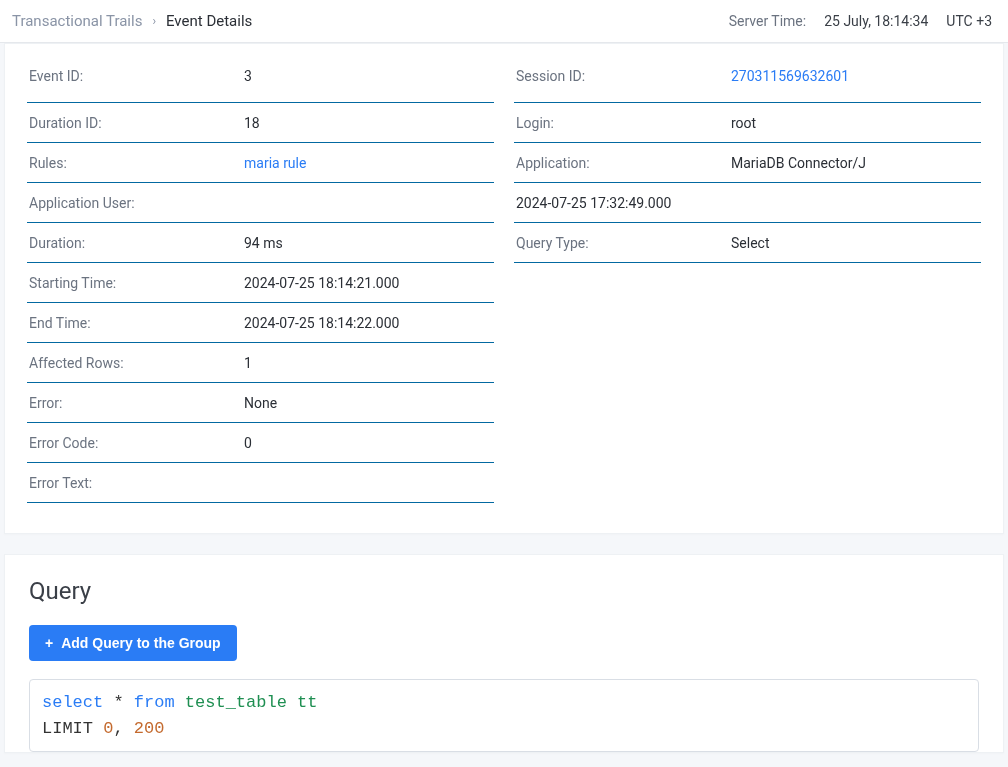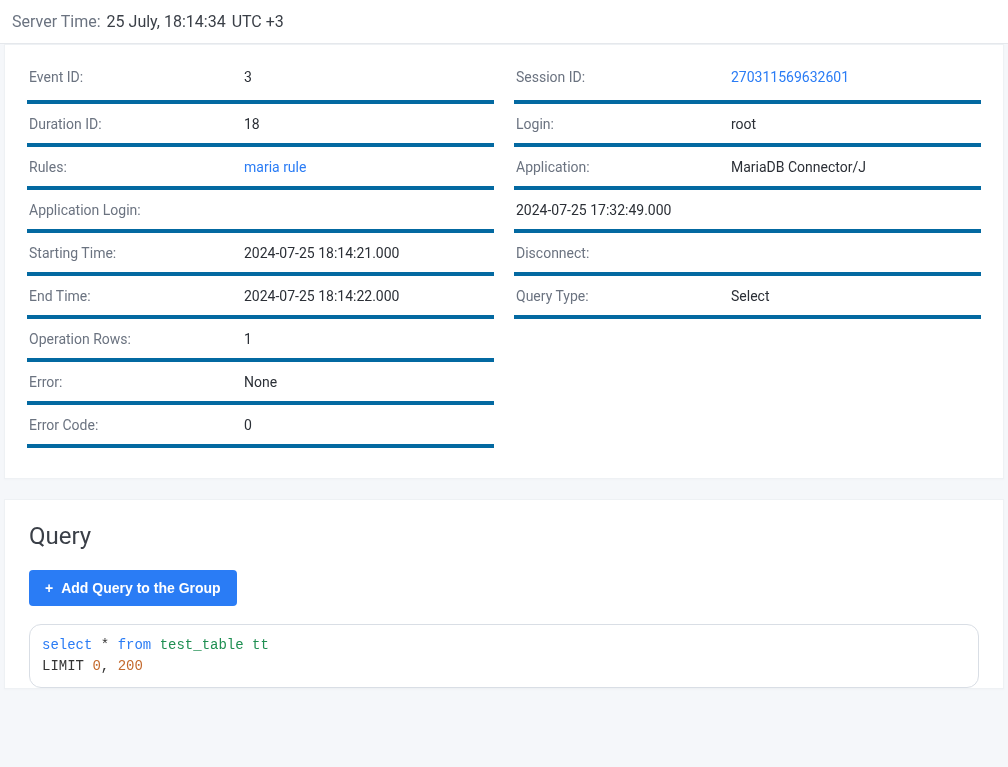--- a/index.html
+++ b/index.html
@@ -30,22 +30,22 @@
   }
   .breadcrumb .sep {
     color: #8a94a6;
     font-size: 12px;
   }
   .breadcrumb .current {
     color: #2b2f36;
   }
   .server-time {
     display: flex;
-    gap: 6px;
-    font-size: 16px;
+    gap: 18px;
+    font-size: 14px;
     color: #3a3f47;
   }
   .server-time .label {
     color: #6b7380;
   }
   .server-time .tz {
     color: #3a3f47;
   }
   .card {
     background: #fff;
@@ -59,21 +59,21 @@
   .details-grid {
     display: flex;
     gap: 20px;
   }
   .details-col {
     flex: 1;
   }
   .detail-row {
     display: flex;
     padding: 12px 0 11px 2px;
-    border-bottom: 4px solid #0369a1;
+    border-bottom: 1px solid #0369a1;
     align-items: baseline;
     min-height: 39px;
   }
   .detail-row:first-child {
     padding-top: 4px;
   }
   .detail-label {
     flex: 0 0 215px;
     color: #6b7380;
     font-size: 14px;
@@ -108,39 +108,44 @@
     align-items: center;
     gap: 8px;
     margin-bottom: 18px;
   }
   .plus-icon {
     font-size: 14px;
     font-weight: 700;
   }
   .code-block {
     border: 1px solid #d9dee5;
-    border-radius: 12px;
+    border-radius: 4px;
     padding: 10px 12px;
     font-family: "SFMono-Regular", Consolas, "Liberation Mono", Menlo, monospace;
-    font-size: 14px;
+    font-size: 17px;
     line-height: 1.5;
     color: #333;
     white-space: pre;
     background: #fff;
   }
   .kw   { color: #2a7cf5; }
   .star { color: #333; }
   .fromkw { color: #2a7cf5; }
   .ident { color: #1f8f52; }
   .num  { color: #c46a2e; }
 </style>
 </head>
 <body>
 
 <div class="topbar">
+  <div class="breadcrumb">
+    <span class="parent">Transactional Trails</span>
+    <span class="sep">›</span>
+    <span class="current">Event Details</span>
+  </div>
   <div class="server-time">
     <span class="label">Server Time:</span>
     <span>25 July, 18:14:34</span>
     <span class="tz">UTC +3</span>
   </div>
 </div>
 
 <div class="card details-card">
   <div class="details-grid">
     <div class="details-col" id="col-left">
@@ -150,63 +155,67 @@
         </div>
         <div class="detail-row">
           <div class="detail-label">Duration ID:</div>
           <div class="detail-value">18</div>
         </div>
         <div class="detail-row">
           <div class="detail-label">Rules:</div>
           <div class="detail-value link">maria rule</div>
         </div>
         <div class="detail-row">
-          <div class="detail-label">Application Login:</div>
+          <div class="detail-label">Application User:</div>
           <div class="detail-value"></div>
+        </div>
+        <div class="detail-row">
+          <div class="detail-label">Duration:</div>
+          <div class="detail-value">94 ms</div>
         </div>
         <div class="detail-row">
           <div class="detail-label">Starting Time:</div>
           <div class="detail-value">2024-07-25 18:14:21.000</div>
         </div>
         <div class="detail-row">
           <div class="detail-label">End Time:</div>
           <div class="detail-value">2024-07-25 18:14:22.000</div>
         </div>
         <div class="detail-row">
-          <div class="detail-label">Operation Rows:</div>
+          <div class="detail-label">Affected Rows:</div>
           <div class="detail-value">1</div>
         </div>
         <div class="detail-row">
           <div class="detail-label">Error:</div>
           <div class="detail-value">None</div>
         </div>
         <div class="detail-row">
           <div class="detail-label">Error Code:</div>
           <div class="detail-value">0</div>
         </div>
+        <div class="detail-row">
+          <div class="detail-label">Error Text:</div>
+          <div class="detail-value"></div>
+        </div>
       </div>
     <div class="details-col" id="col-right">
         <div class="detail-row">
           <div class="detail-label">Session ID:</div>
           <div class="detail-value link">270311569632601</div>
         </div>
         <div class="detail-row">
           <div class="detail-label">Login:</div>
           <div class="detail-value">root</div>
         </div>
         <div class="detail-row">
           <div class="detail-label">Application:</div>
           <div class="detail-value">MariaDB Connector/J</div>
         </div>
         <div class="detail-row">
           <div class="detail-value">2024-07-25 17:32:49.000</div>
-        </div>
-        <div class="detail-row">
-          <div class="detail-label">Disconnect:</div>
-          <div class="detail-value"></div>
         </div>
         <div class="detail-row">
           <div class="detail-label">Query Type:</div>
           <div class="detail-value">Select</div>
         </div>
       </div>
   </div>
 </div>
 
 <div class="card query-card">

